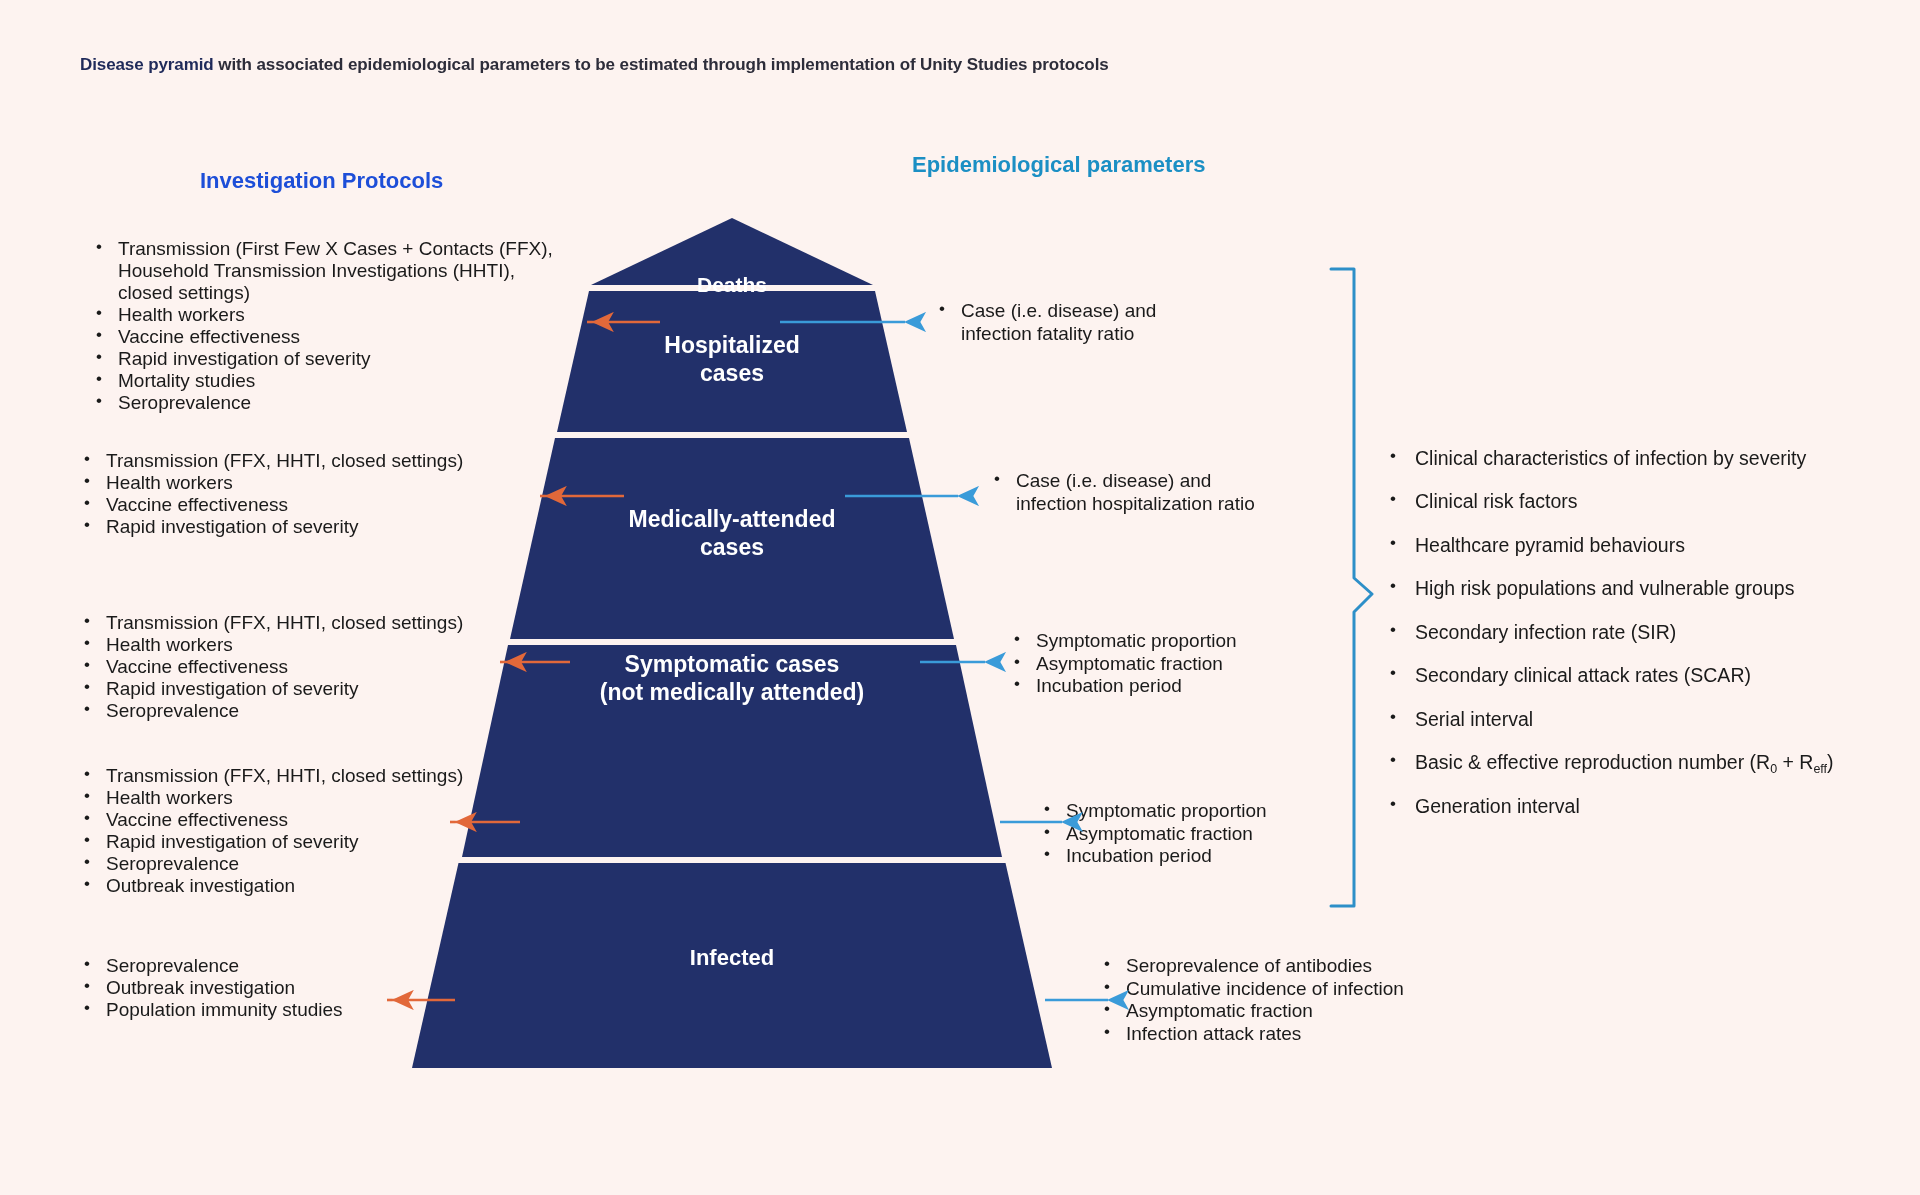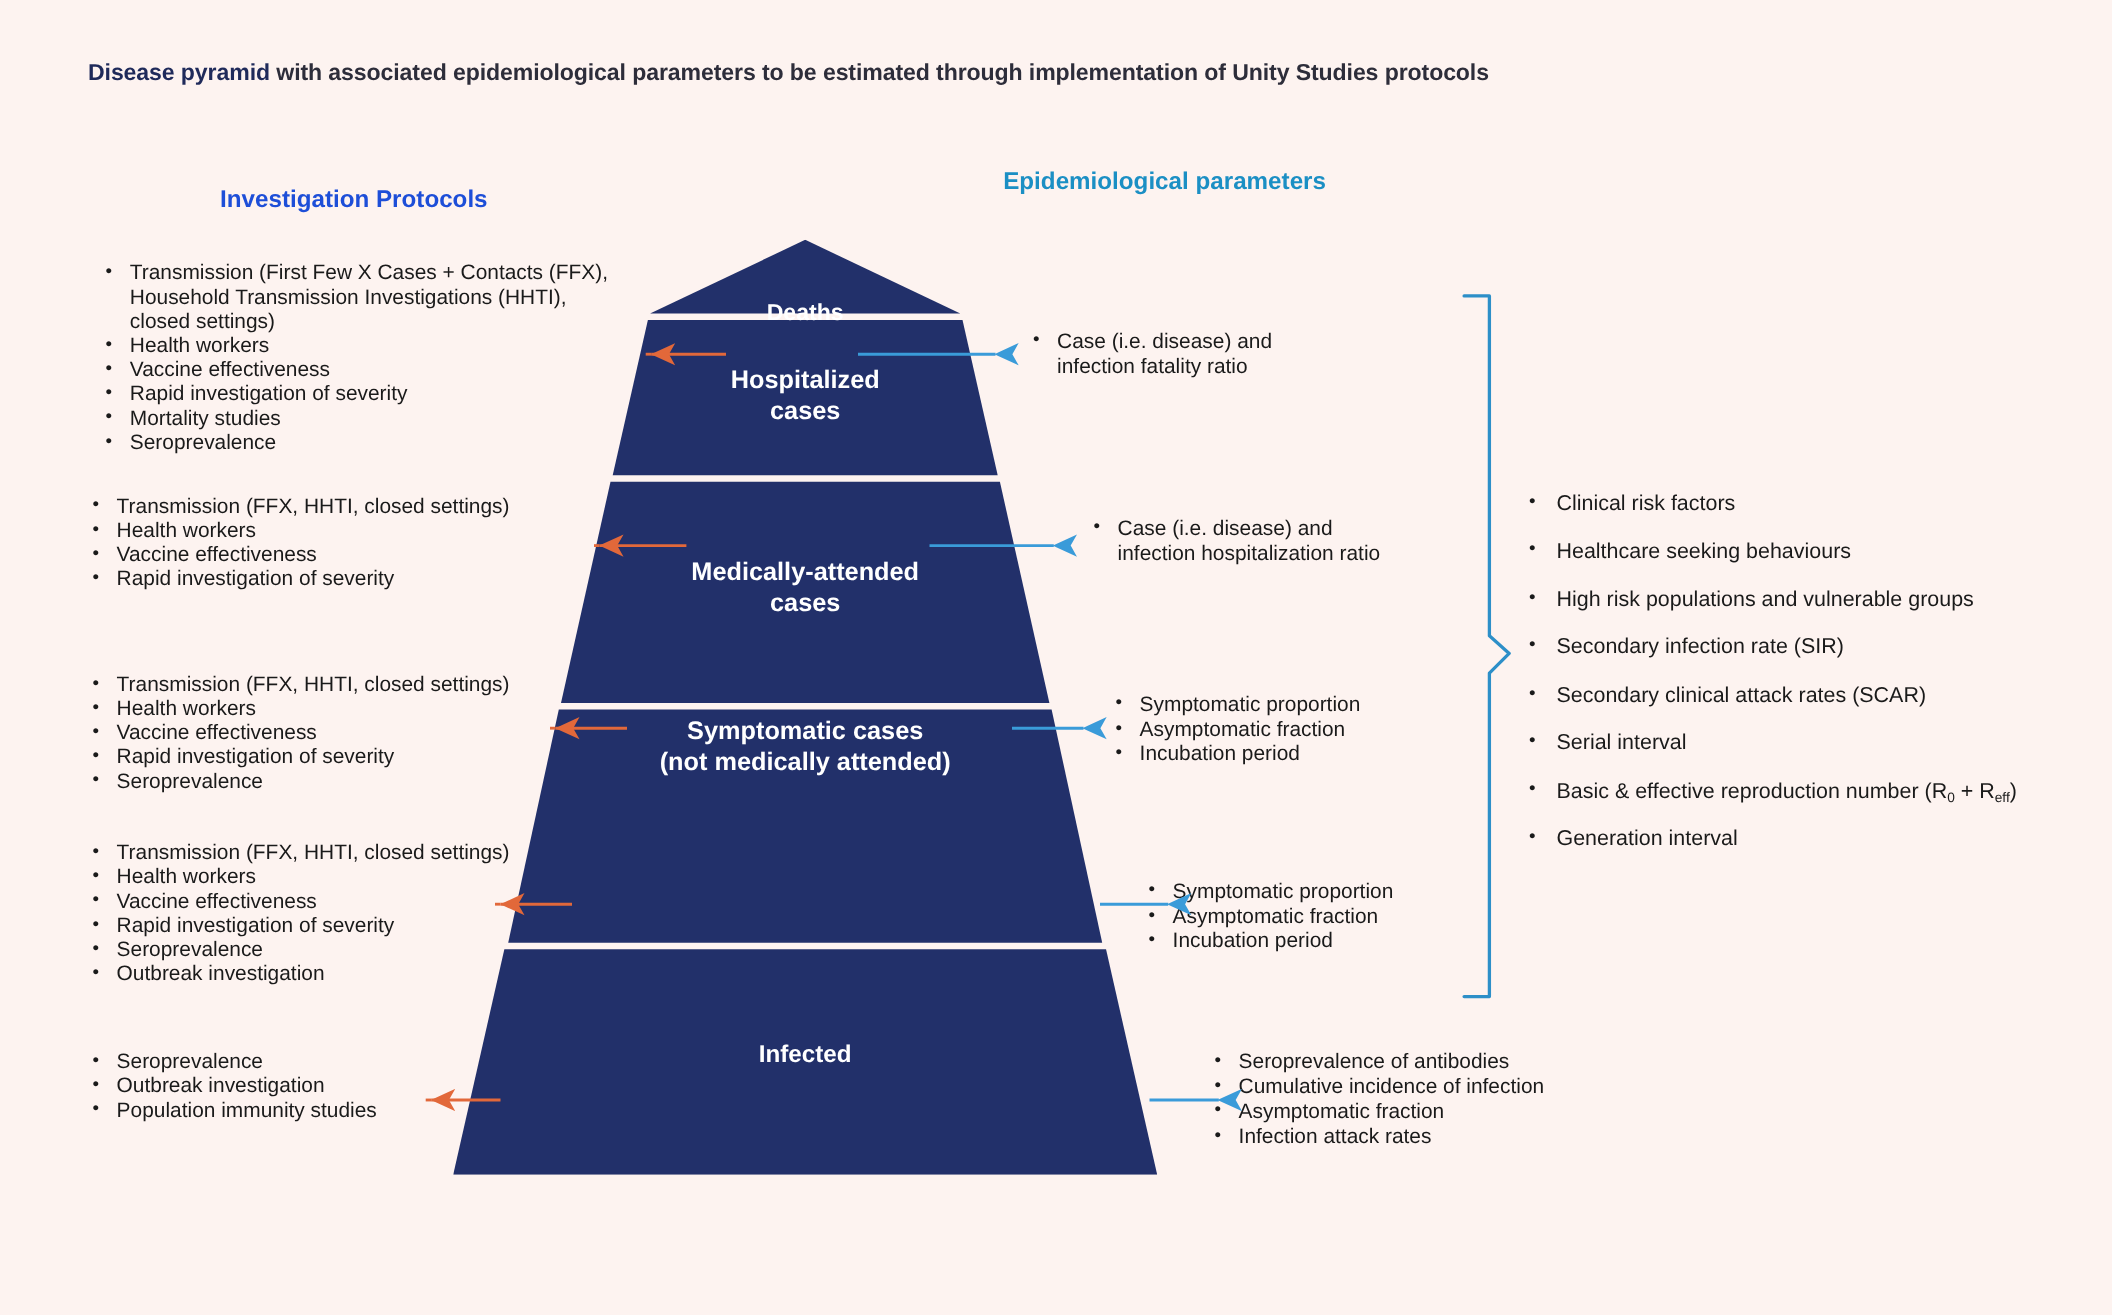--- a/index.html
+++ b/index.html
@@ -19,21 +19,21 @@
   #page-root {
     position: absolute;
     inset: 0;
   }
 
   
   .title {
     position: absolute;
     left: 80px;
     top: 55px;
-    font-size: 21px;
+    font-size: 17px;
     font-weight: bold;
     color: #22305e;
     white-space: nowrap;
     letter-spacing: -0.1px;
   }
   .title .lead { color: #1f2a5a; }
   .title .rest { color: #2d2d3a; }
 
   
   .col-header {
@@ -251,22 +251,23 @@
   <div class="right-block" style="left:1100px; top:955px; width:340px;">
     <ul class="blist">
       <li>Seroprevalence of antibodies</li>
       <li>Cumulative incidence of infection</li>
       <li>Asymptomatic fraction</li>
       <li>Infection attack rates</li>
     </ul>
   </div>
 
   <ul class="blist" id="param-list">
+    <li>Clinical characteristics of infection by severity</li>
     <li>Clinical risk factors</li>
-    <li>Healthcare seeking behaviours</li>
+    <li>Healthcare pyramid behaviours</li>
     <li>High risk populations and vulnerable groups</li>
     <li>Secondary infection rate (SIR)</li>
     <li>Secondary clinical attack rates (SCAR)</li>
     <li>Serial interval</li>
     <li id="repro-item">Basic &amp; effective reproduction number (R<sub>0</sub> + R<sub>eff</sub>)</li>
     <li>Generation interval</li>
   </ul>
 
   <svg id="connector-layer" width="1920" height="1195" viewBox="0 0 1920 1195">
     <defs>

